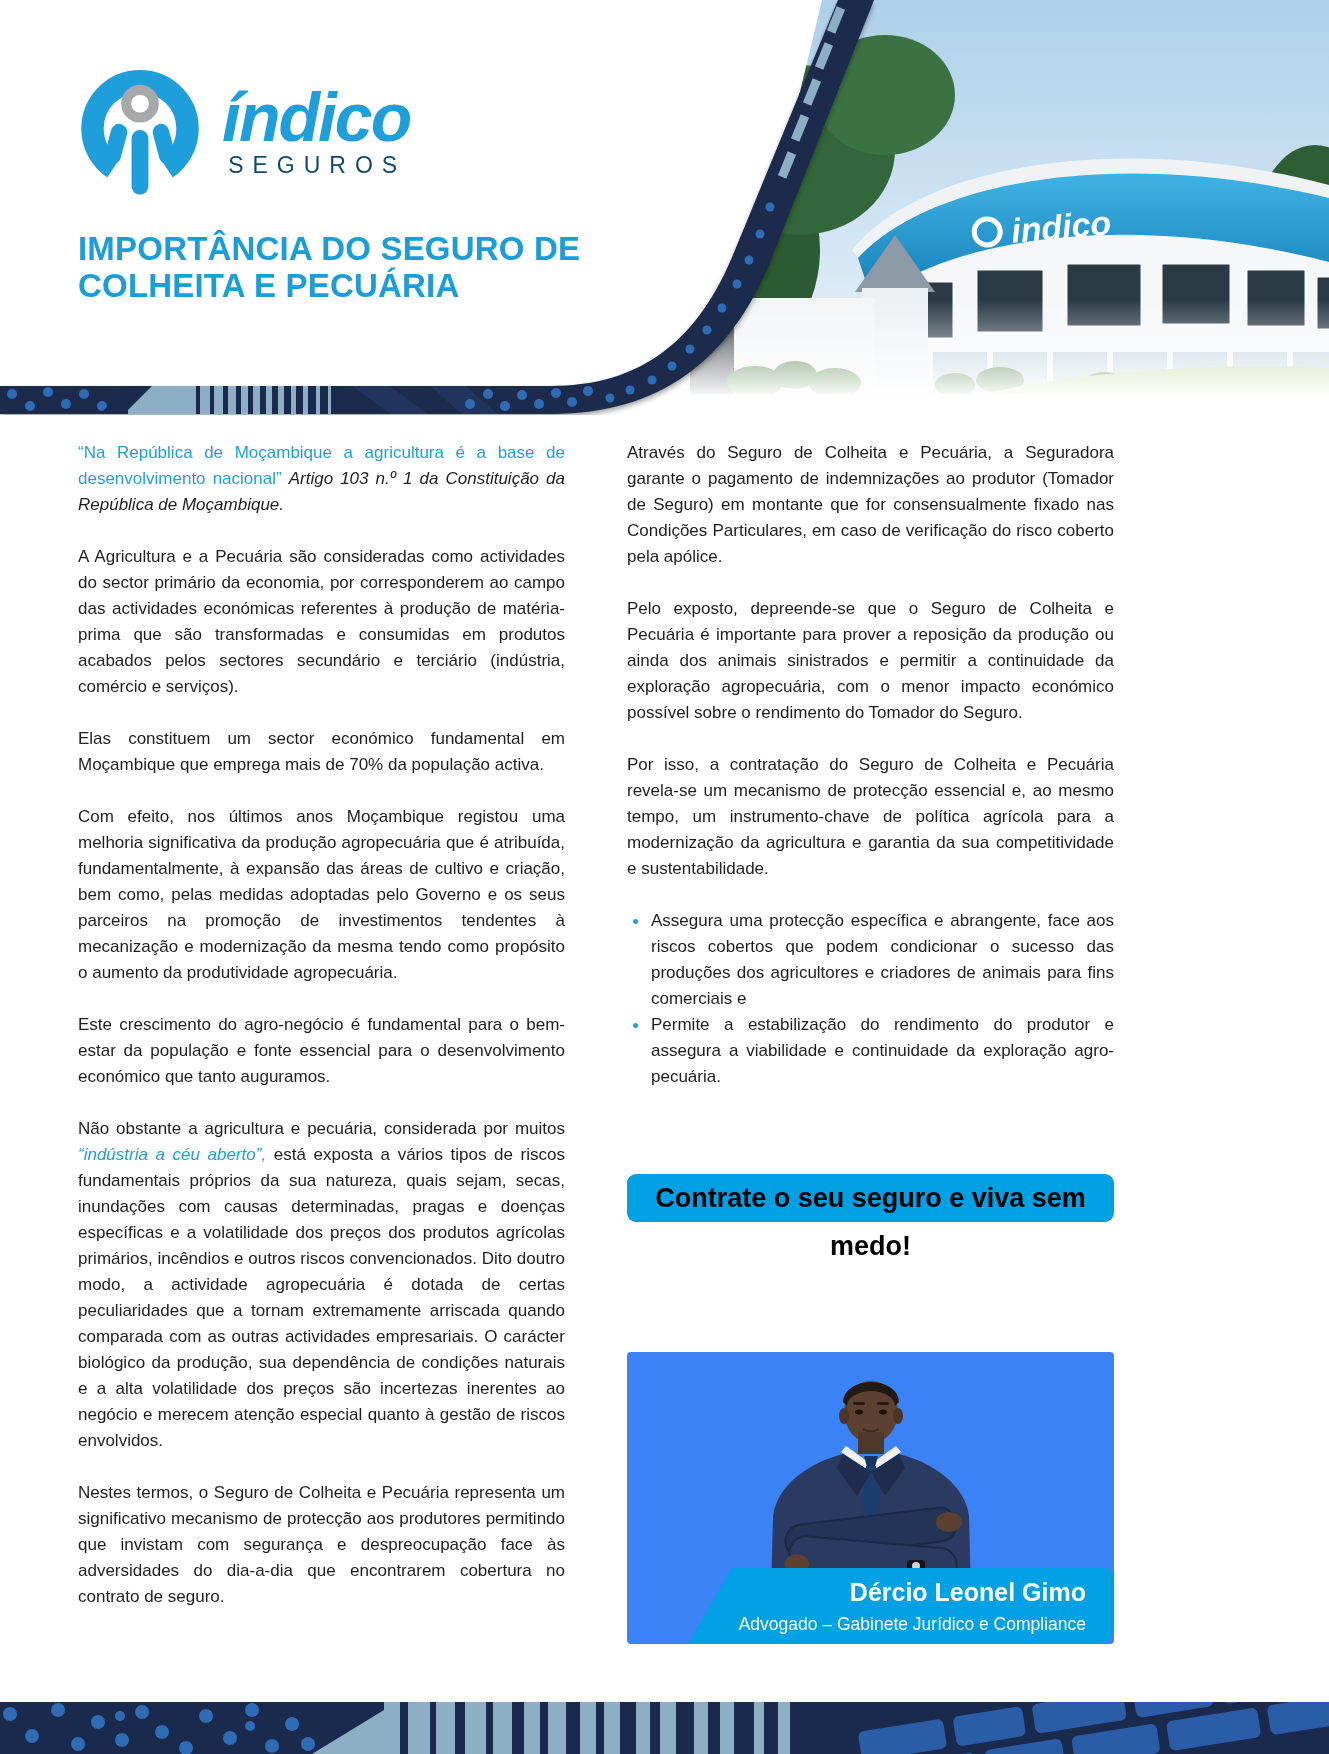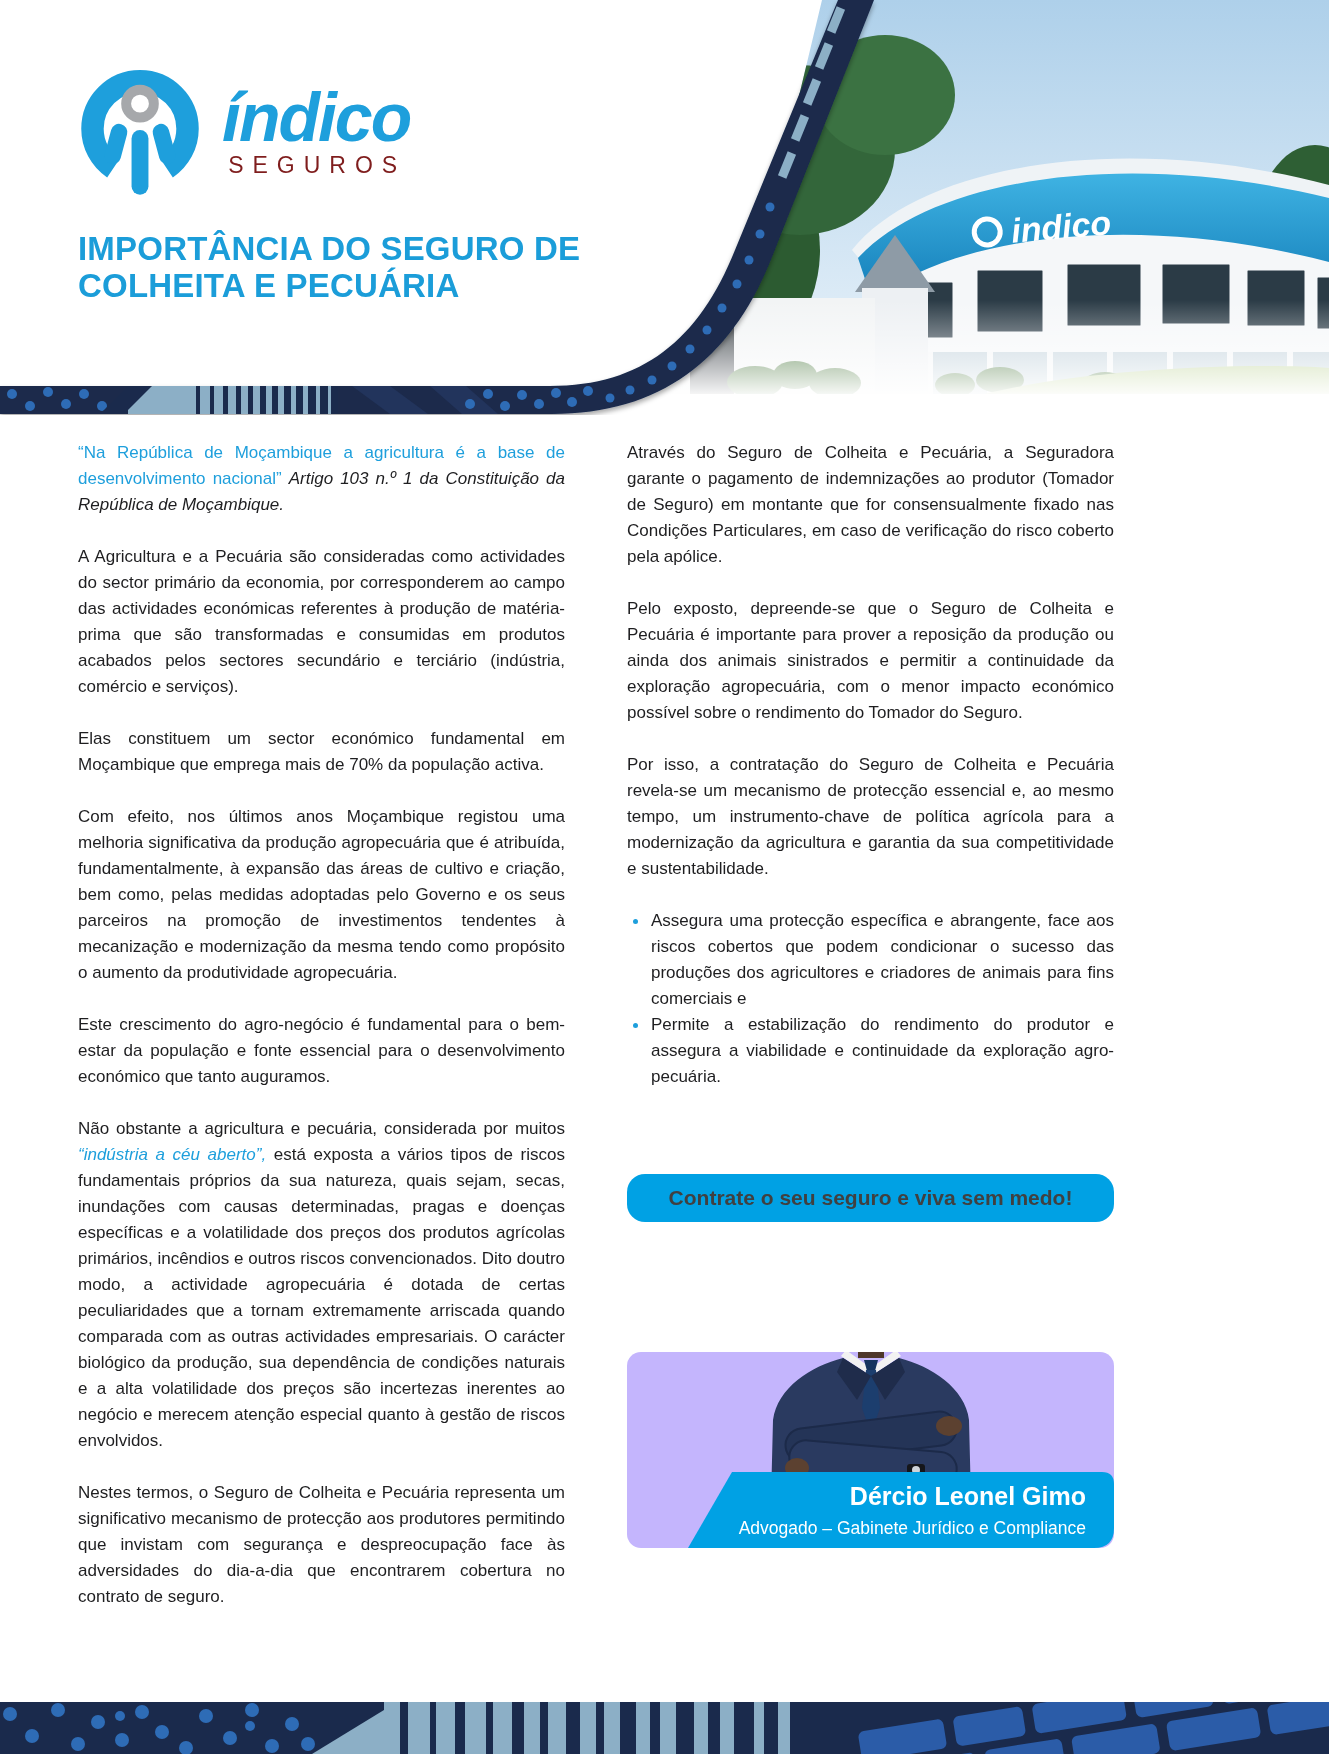--- a/index.html
+++ b/index.html
@@ -6,42 +6,42 @@
   .page{position:relative;width:1329px;height:1754px;background:#fff;overflow:hidden;
         font-family:"Liberation Sans","DejaVu Sans",sans-serif;color:#1e1e20;}
   
   .header-art{position:absolute;top:0;left:0;width:1329px;height:415px;display:block;}
   .brand{position:absolute;left:74px;top:68px;display:flex;align-items:flex-start;justify-content:center;}
   .brand-icon{width:132px;height:136px;flex:0 0 auto;}
   .brand-text{margin-left:16px;margin-top:18px;display:inline-block;}
   .brand-wordmark{display:block;font-style:italic;font-weight:700;font-size:68px;line-height:62px;
                   letter-spacing:-2px;color:#1e9fdc;}
   .brand-tagline{display:block;text-align:right;padding-right:4px;margin-top:4px;
-                 font-size:23px;letter-spacing:9px;color:#7f1d1d;font-weight:400;}
+                 font-size:23px;letter-spacing:9px;color:#0c4a6e;font-weight:400;}
   .page-title{position:absolute;left:78px;top:230px;margin:0;font-size:33px;line-height:37px;
               font-weight:700;color:#1b9dd9;letter-spacing:.2px;}
   .page-title span{display:block;}
   
   .col{position:absolute;top:440px;width:487px;font-size:17px;line-height:26px;text-align:justify;}
   .col-left{left:78px;}
   .col-right{left:627px;}
   .col p{margin:0 0 26px 0;}
   .col p.tight{margin-bottom:0;}
   .hl{color:#1e9fdc;}
   .quote-src{font-style:italic;}
   .hl-italic{color:#1e9fdc;font-style:italic;margin-top:12px;}
   ul.points{margin:0;padding:0 0 0 22px;list-style:disc outside;}
   ul.points li{margin:0;padding-left:2px;}
   ul.points li::marker{color:#1e9fdc;font-size:15px;}
   
-  .cta-banner{margin-top:84px;height:48px;border-radius:18px;background:#00a1e4;color:#404040;
-              font-size:21px;font-weight:700;line-height:48px;text-align:center;cursor:pointer;}
-  
-  .author-card{position:relative;margin-top:130px;height:196px;border-radius:14px;
-               background:#c4b5fd;overflow:hidden;text-align:initial;}
+  .cta-banner{margin-top:84px;height:48px;border-radius:9px;background:#00a1e4;color:#000000;
+              font-size:27px;font-weight:700;line-height:48px;text-align:center;cursor:pointer;}
+  
+  .author-card{position:relative;margin-top:130px;height:292px;border-radius:4px;
+               background:#3b82f6;overflow:hidden;text-align:initial;}
   .author-photo{position:absolute;left:50%;transform:translateX(-50%);bottom:48px;z-index:1;}
   .author-ribbon{position:absolute;right:0;bottom:0;z-index:2;display:block;}
   
   .footer-art{position:absolute;left:0;bottom:0;width:1329px;height:52px;display:block;}
 </style>
 </head>
 <body>
 
 <div class="page">
 

